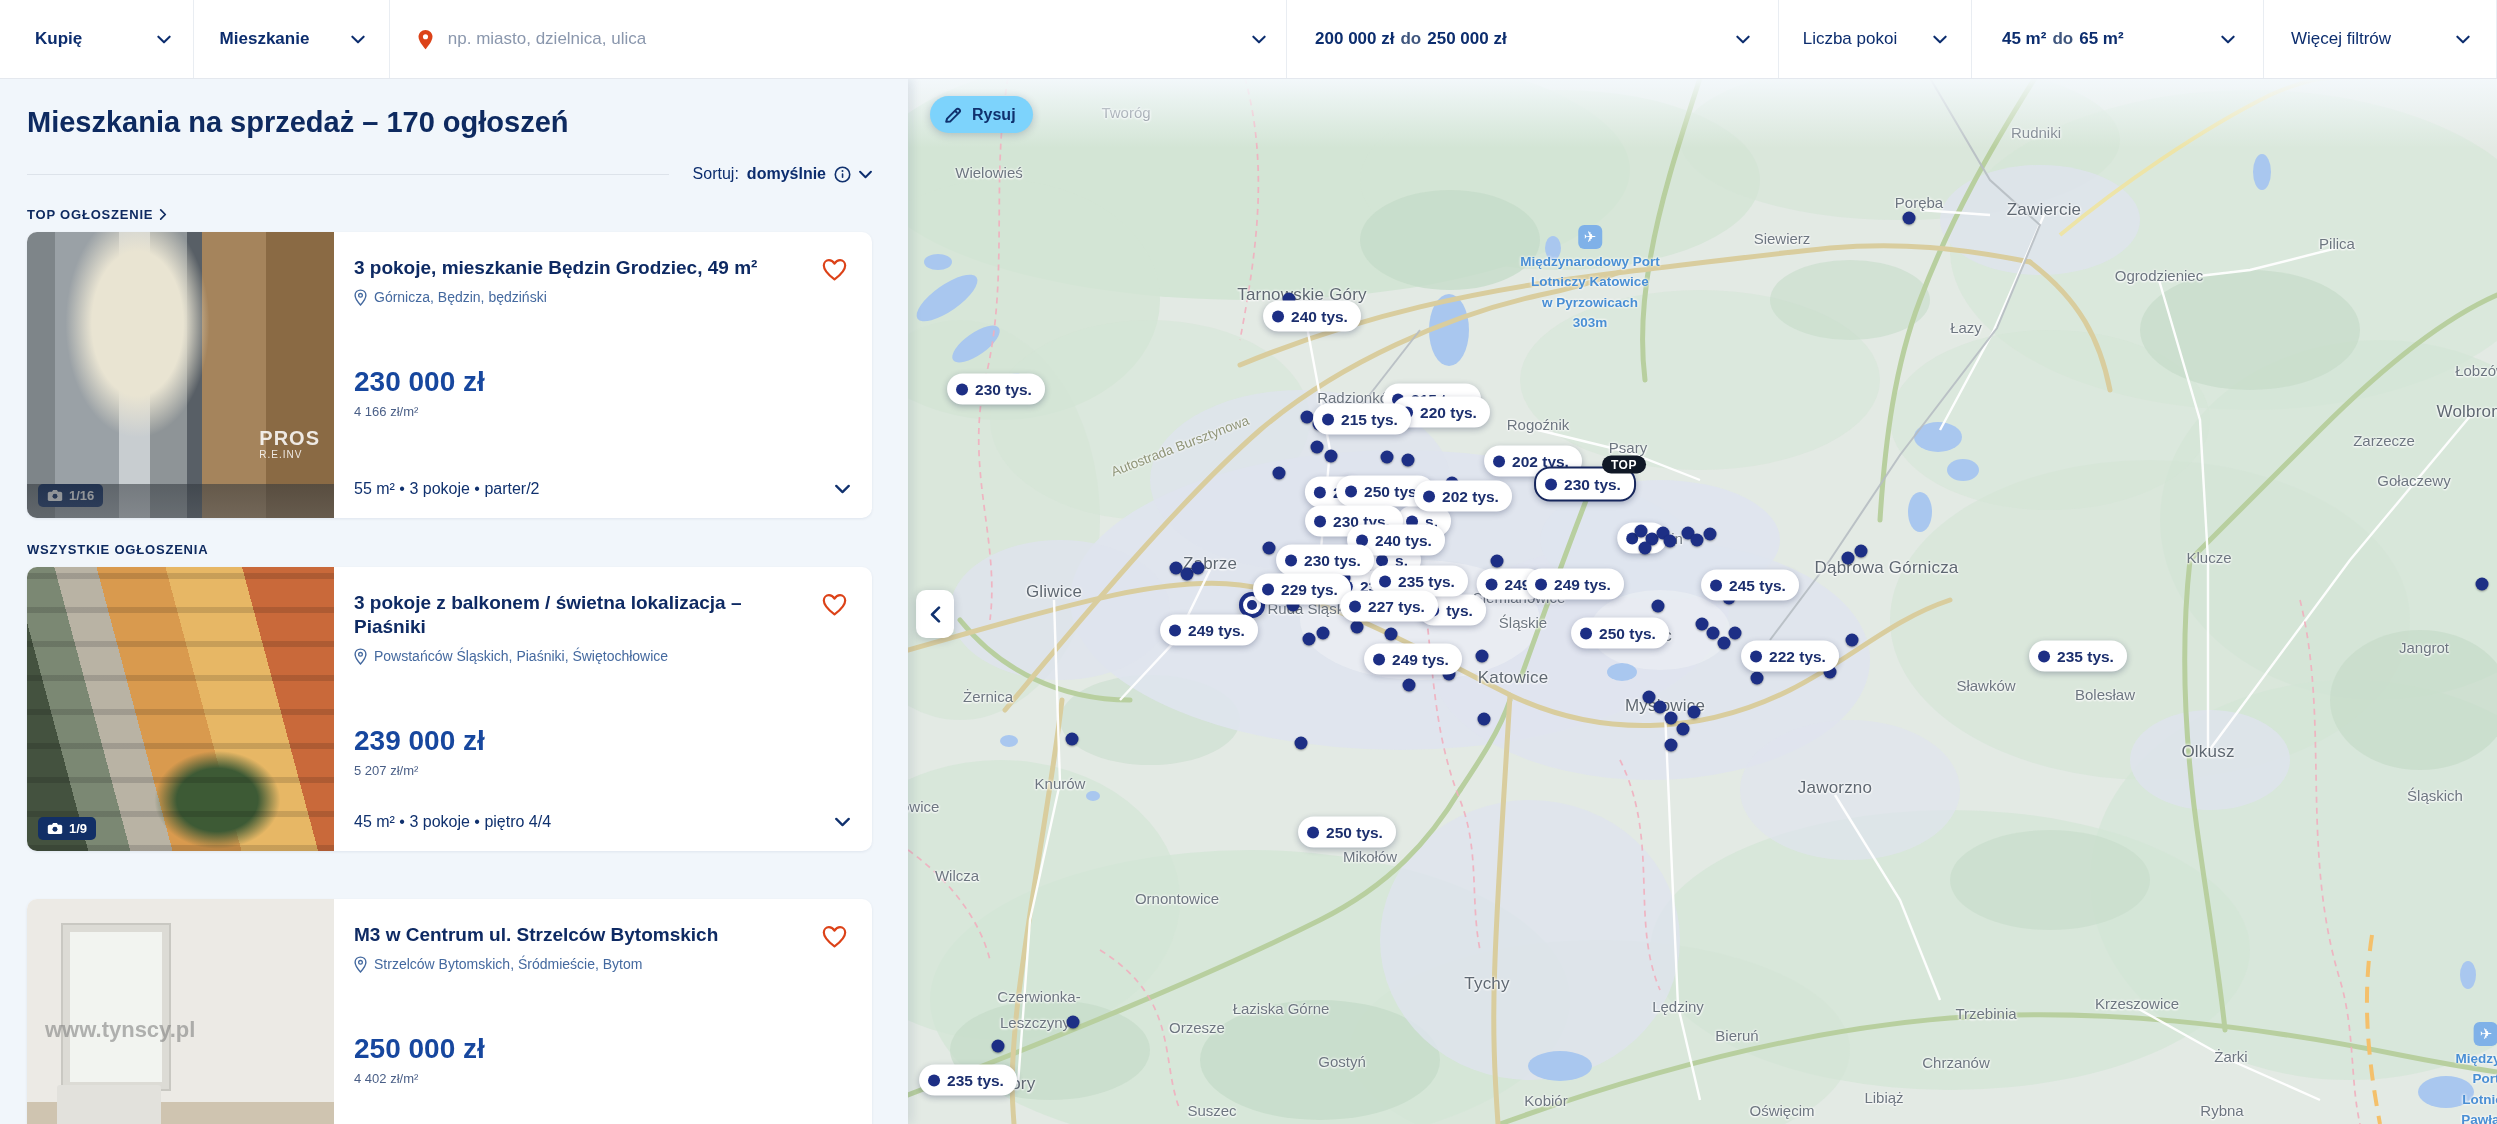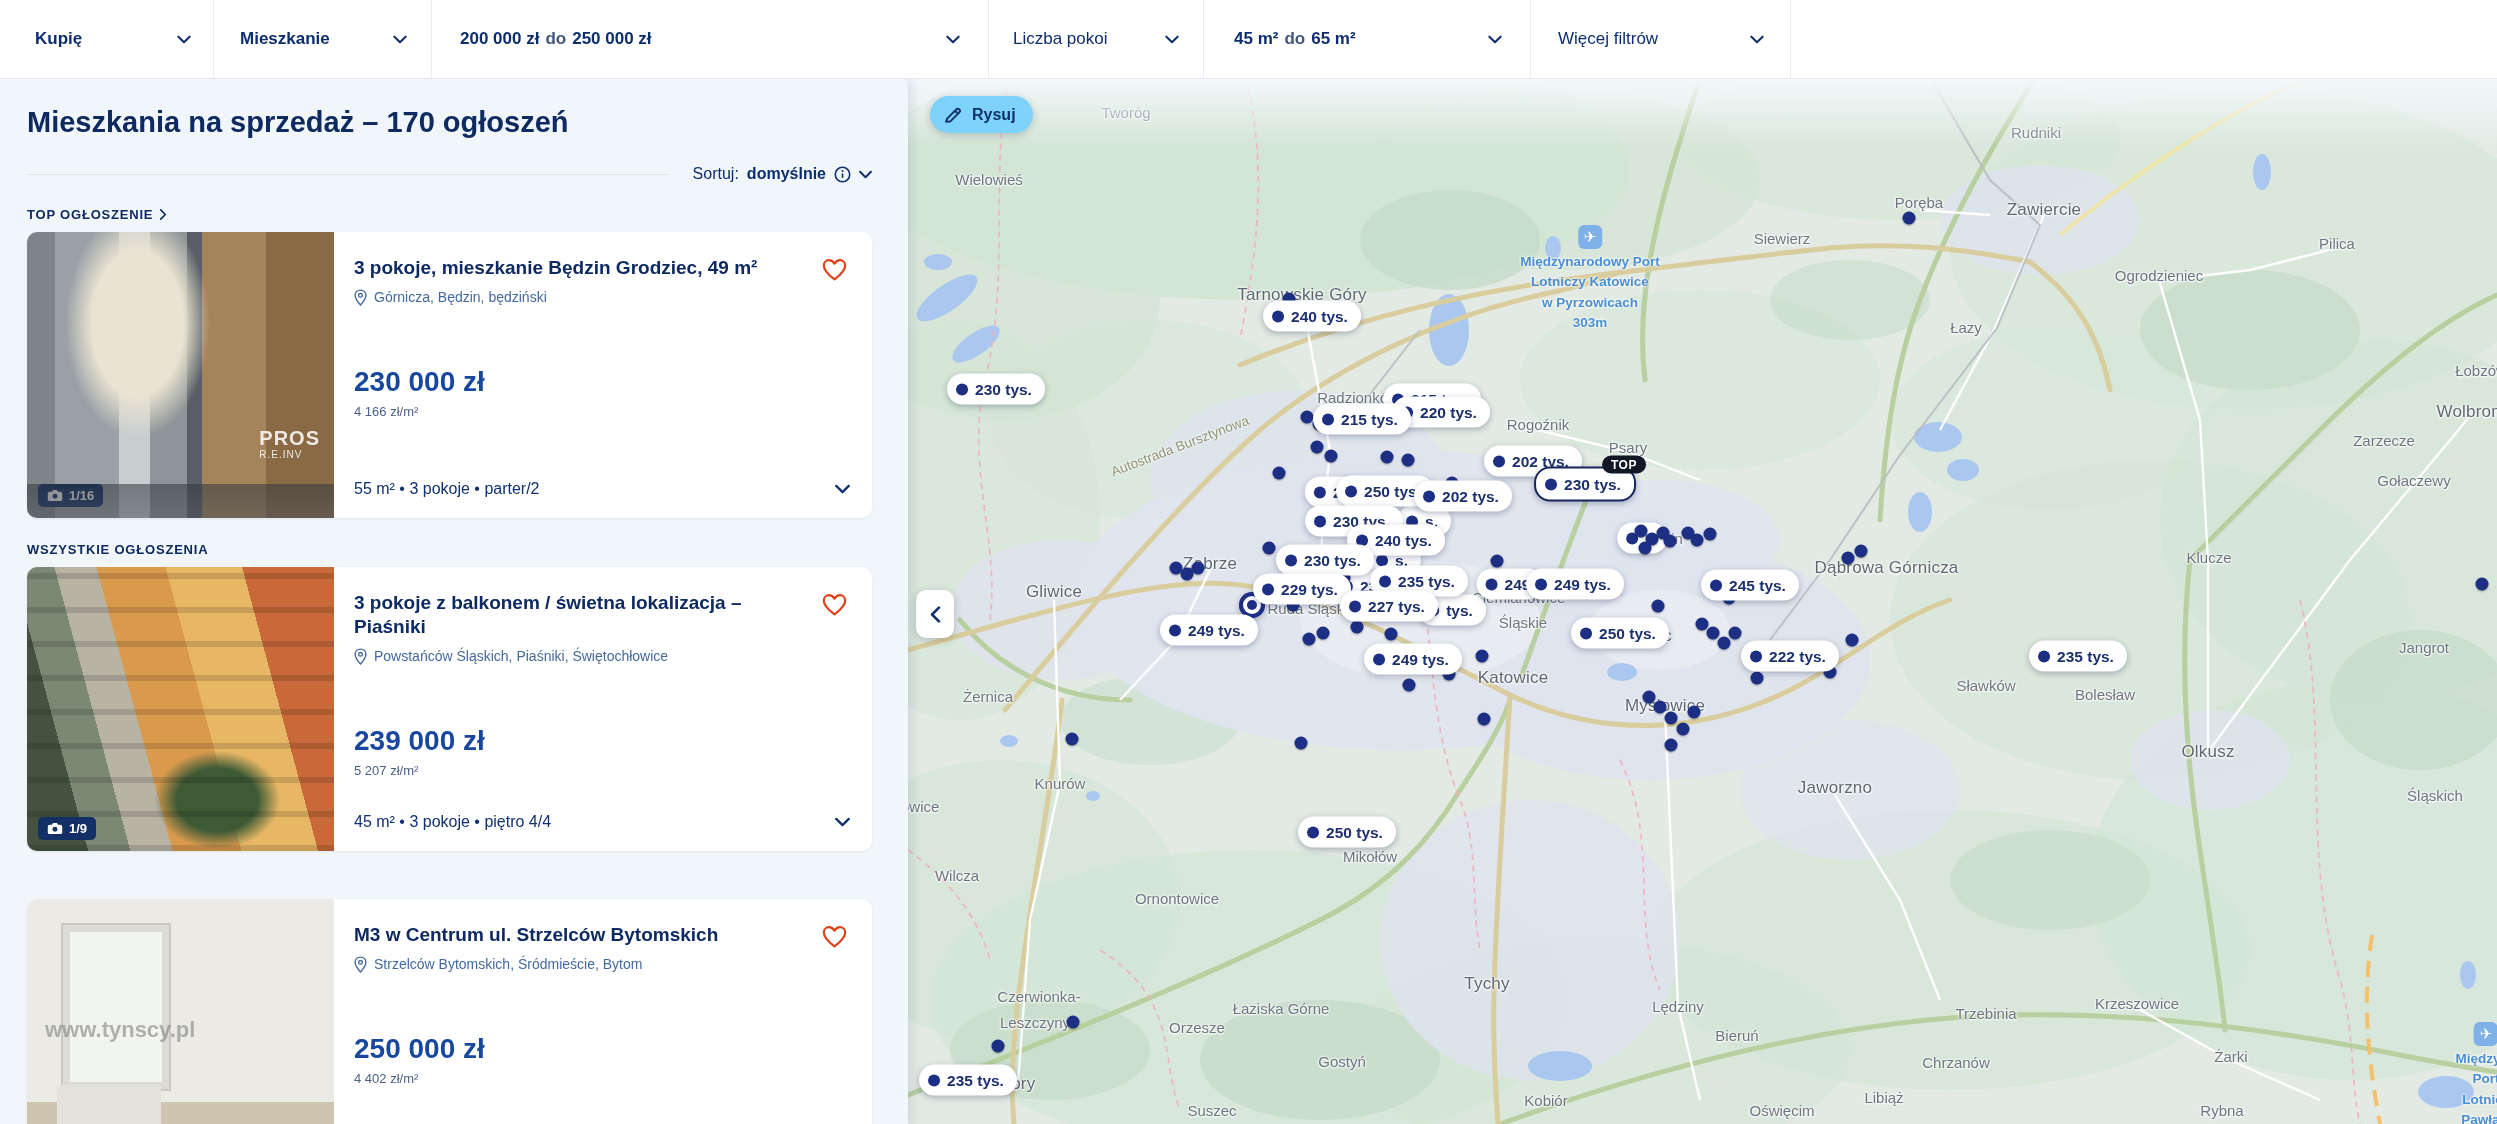--- a/index.html
+++ b/index.html
@@ -122,20 +122,34 @@
         </span>
     </div>
     <div class="seg seg-type">
       <span class="lab bold">Mieszkanie</span>
       <span class="chev">
           <svg width="14" height="9" viewBox="0 0 12 8">
             <path d="M1 1.5 6 6.5 11 1.5" fill="none" stroke="currentColor" stroke-width="1.8" stroke-linecap="round" stroke-linejoin="round"></path>
           </svg>
         </span>
     </div>
+    <div class="seg seg-loc">
+      <span class="pinred">
+        <svg width="17" height="21" viewBox="0 0 14 18">
+            <path d="M7 .8C3.6.8 1 3.4 1 6.7 1 11 7 17.4 7 17.4S13 11 13 6.7C13 3.4 10.4.8 7 .8Z" fill="#dc4218"></path>
+            <circle cx="7" cy="6.6" r="2.2" fill="#fff"></circle>
+          </svg>
+      </span>
+      <input type="text" placeholder="np. miasto, dzielnica, ulica" style="">
+      <span class="chev">
+          <svg width="14" height="9" viewBox="0 0 12 8">
+            <path d="M1 1.5 6 6.5 11 1.5" fill="none" stroke="currentColor" stroke-width="1.8" stroke-linecap="round" stroke-linejoin="round"></path>
+          </svg>
+        </span>
+    </div>
     <div class="seg seg-price">
       <span class="rangeval"><b>200 000 zł</b><span class="sep">do</span><b>250 000 zł</b></span>
       <span class="chev">
           <svg width="14" height="9" viewBox="0 0 12 8">
             <path d="M1 1.5 6 6.5 11 1.5" fill="none" stroke="currentColor" stroke-width="1.8" stroke-linecap="round" stroke-linejoin="round"></path>
           </svg>
         </span>
     </div>
     <div class="seg seg-rooms">
       <span class="lab">Liczba pokoi</span>
@@ -425,21 +439,21 @@
         <path d="M2300 600 C2330 720 2300 850 2340 980 C2355 1030 2350 1080 2360 1124"></path>
         <path d="M1100 950 C1180 1000 1160 1060 1180 1110"></path>
         <path d="M1620 760 C1660 840 1630 920 1660 990"></path>
         <path d="M908 850 C950 880 980 920 990 960"></path>
       </g>
       <path d="M2372 935 C2362 1000 2368 1060 2380 1124" fill="none" stroke="#f4c06b" stroke-width="4" stroke-dasharray="16 10"></path>
     </svg>
 
     <div id="town-layer">
         <div class="town" style="left: 218px; top: 34px;">Tworóg</div>
-        <div class="town" style="left: 81px; top: 101px;">Wielowieś</div>
+        <div class="town" style="left: 81px; top: 94px;">Wielowieś</div>
         <div class="town" style="left: 1128px; top: 54px;">Rudniki</div>
         <div class="town" style="left: 1011px; top: 124px;">Poręba</div>
         <div class="town big" style="left: 1136px; top: 132px;">Zawiercie</div>
         <div class="town" style="left: 874px; top: 160px;">Siewierz</div>
         <div class="town" style="left: 1429px; top: 165px;">Pilica</div>
         <div class="town" style="left: 1251px; top: 197px;">Ogrodzieniec</div>
         <div class="town big" style="left: 394px; top: 217px;">Tarnowskie Góry</div>
         <div class="town" style="left: 1058px; top: 249px;">Łazy</div>
         <div class="town" style="left: 1573px; top: 292px;">Łobzów</div>
         <div class="town" style="left: 450px; top: 319px;">Radzionków</div>

